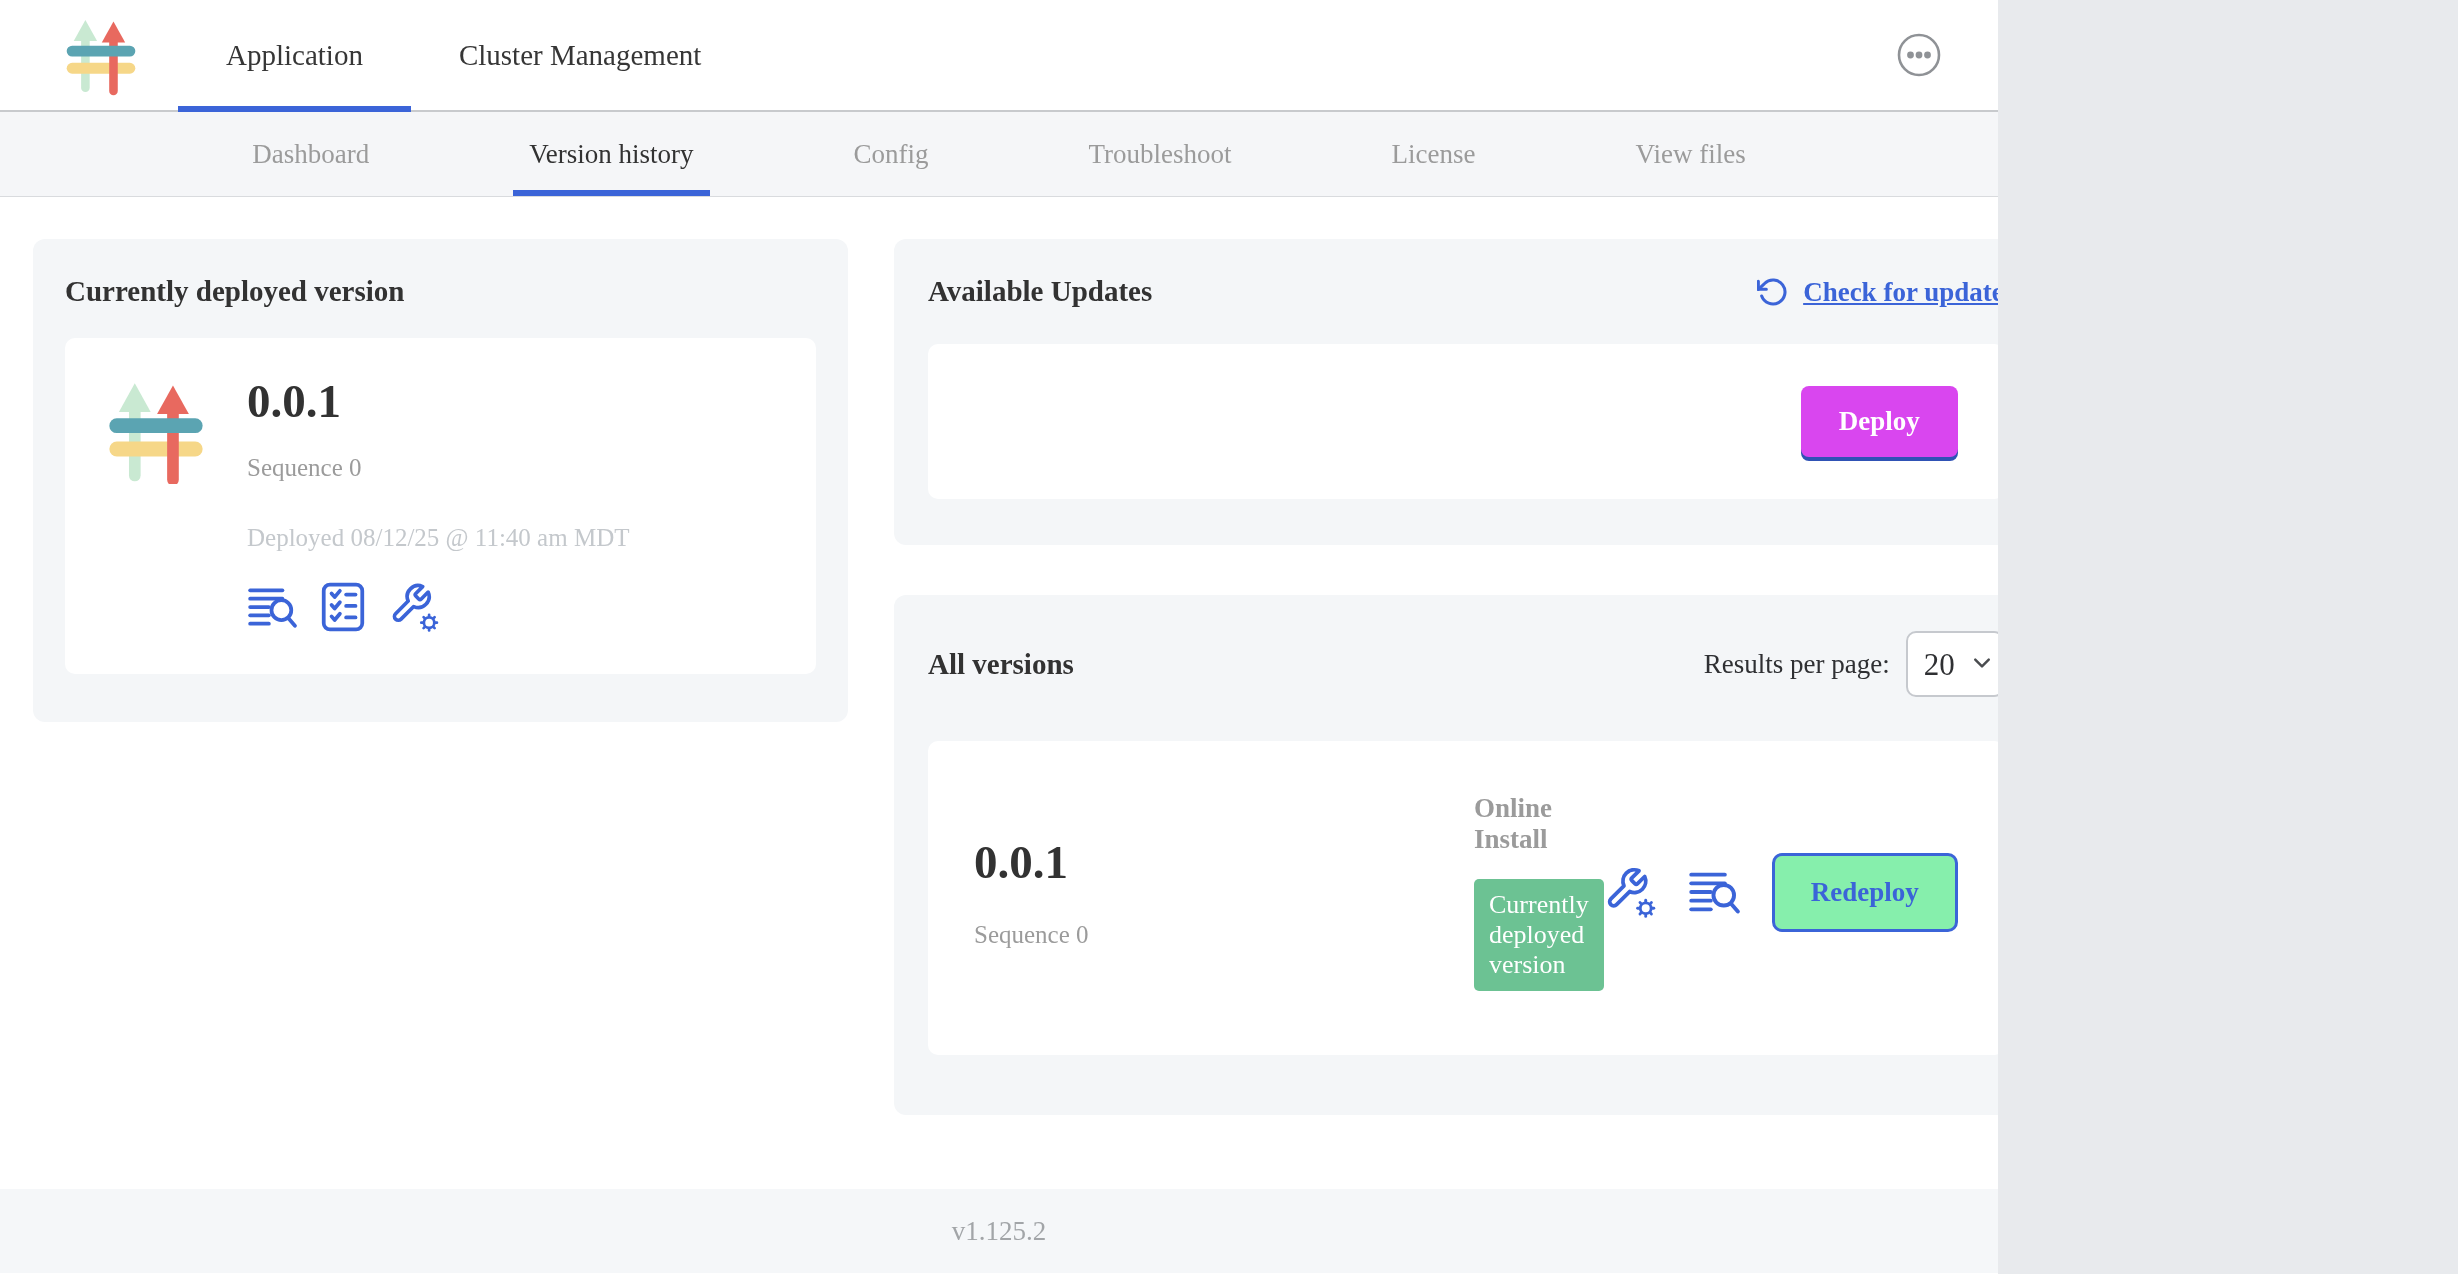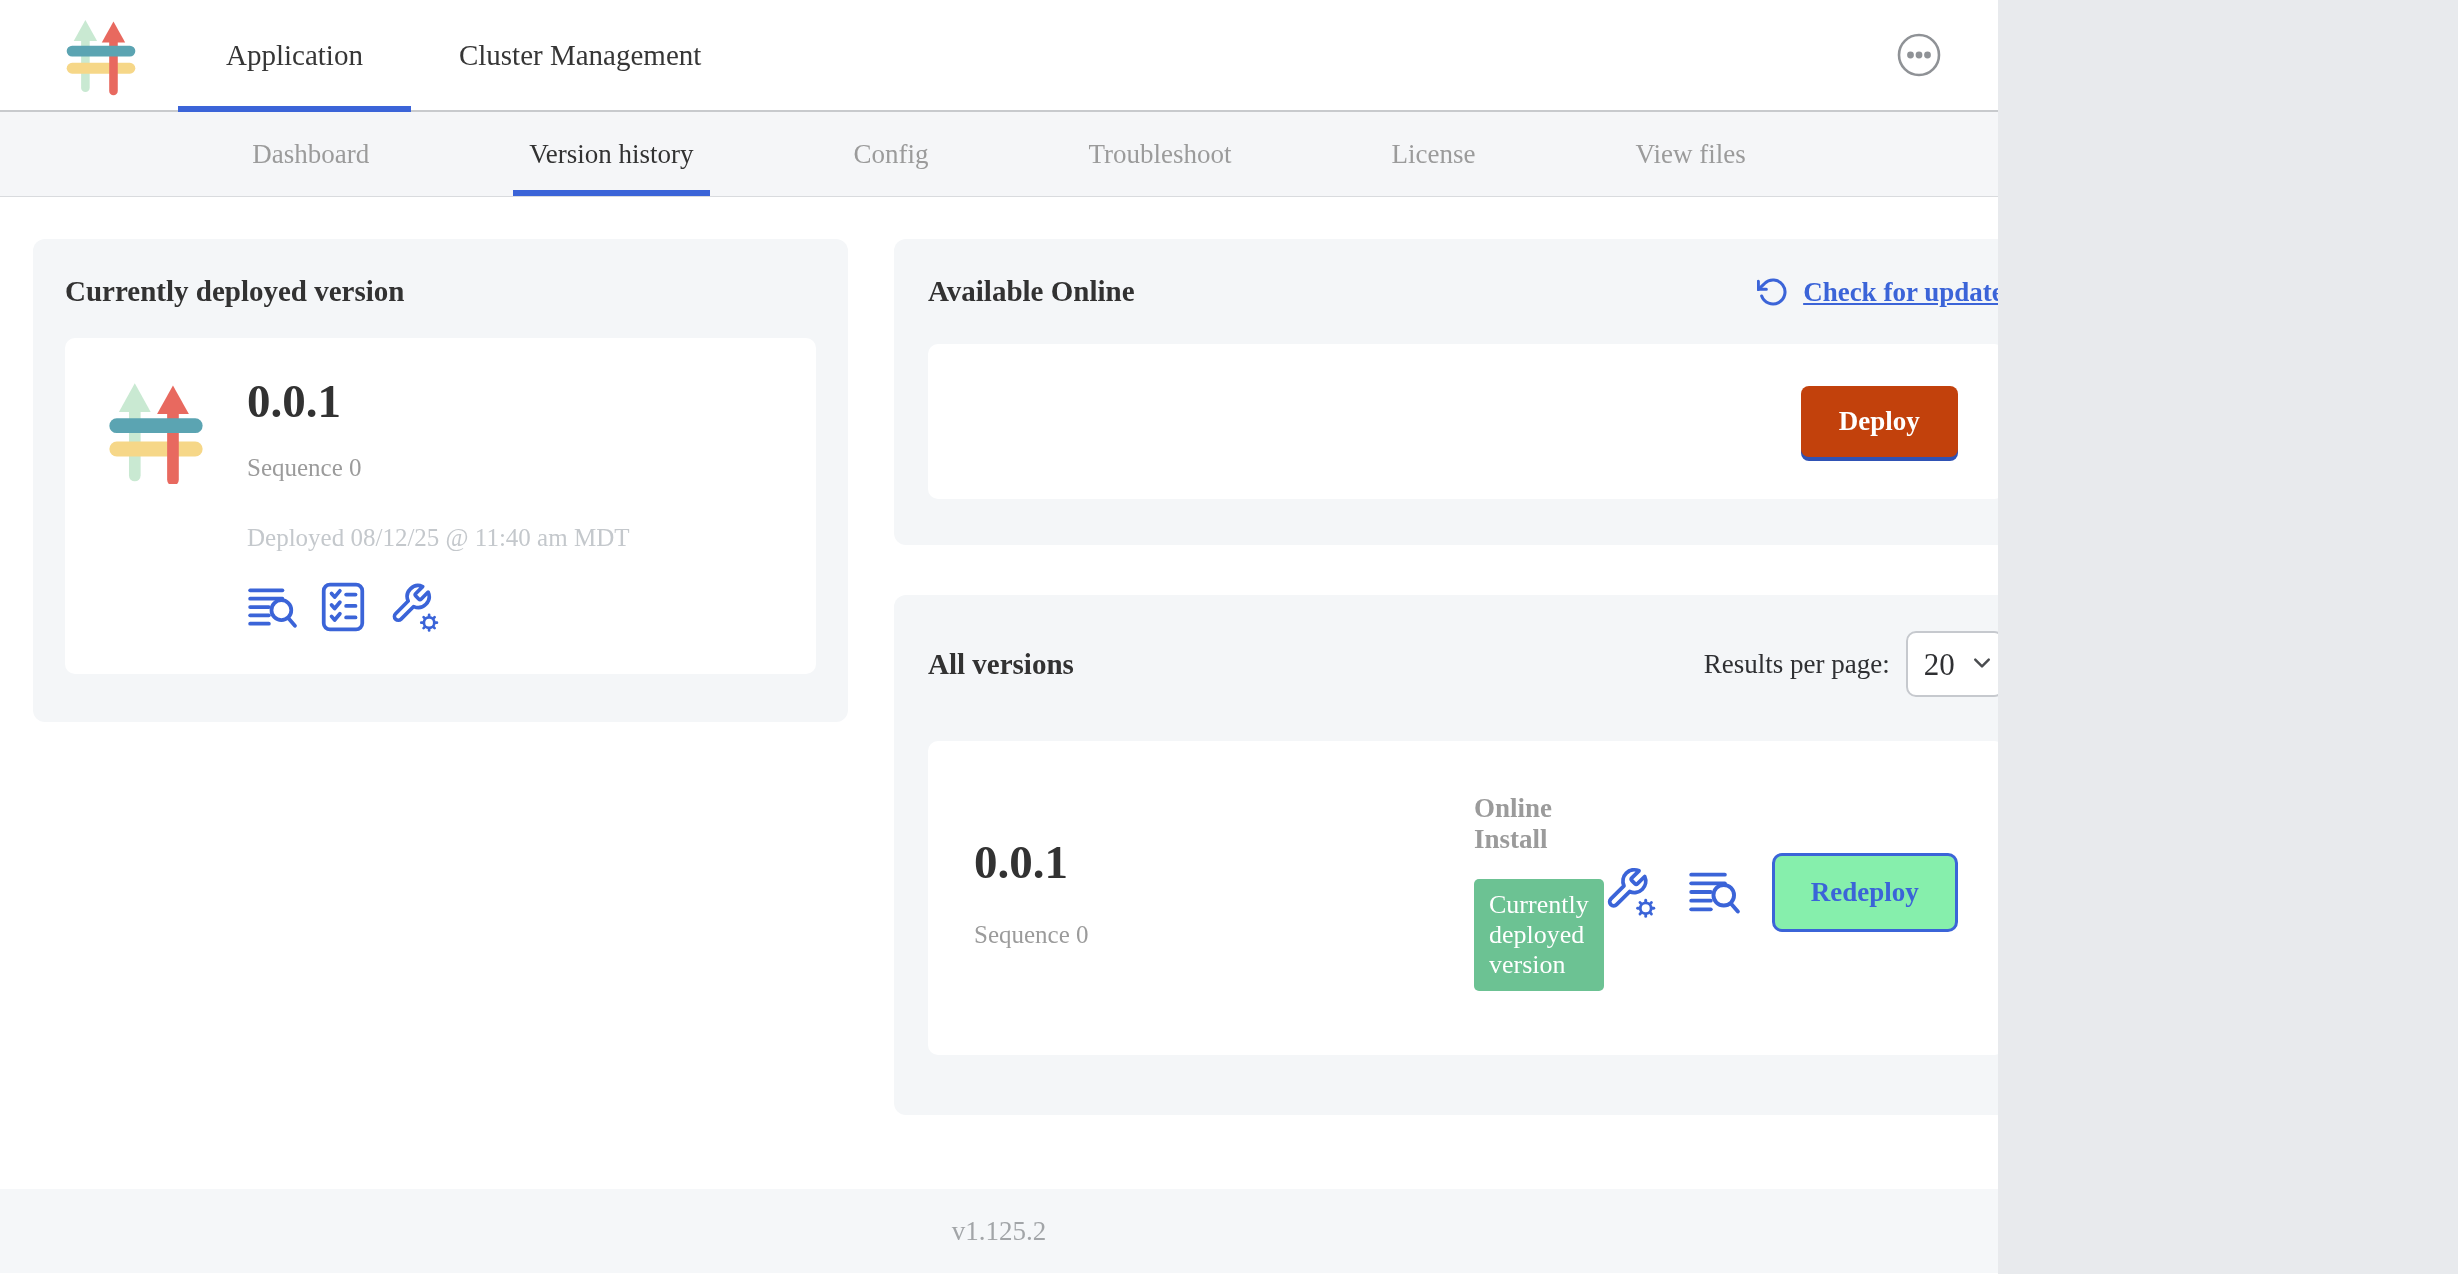--- a/index.html
+++ b/index.html
@@ -38,21 +38,21 @@
   .blue-icon { cursor:pointer; display:inline-flex; }
 
   .right-col { flex:1; display:flex; flex-direction:column; gap:50px; }
   .updates-card { padding:36px 34px 46px; }
   .card-head { display:flex; align-items:center; }
   .check-link { margin-left:auto; display:flex; align-items:flex-end; gap:14px; cursor:pointer; }
   .check-link span { font-size:27px; font-weight:bold; color:#3b64d8; text-decoration:underline; }
   .update-inner { margin-top:36px; background:#fff; border-radius:10px; padding:42px 46px; display:flex; align-items:center; }
   .released { margin-top:36px; font-size:25px; color:#9b9b9b; }
   .released b { font-weight:bold; }
-  .deploy-btn { margin-left:auto; background:#c2410c; color:#fff; font-size:27px; font-weight:bold; font-family:inherit; border:none; border-radius:8px; padding:20px 38px; box-shadow:0 4px 0 0 #2f52b5; cursor:pointer; }
+  .deploy-btn { margin-left:auto; background:#d946ef; color:#fff; font-size:27px; font-weight:bold; font-family:inherit; border:none; border-radius:8px; padding:20px 38px; box-shadow:0 4px 0 0 #2f52b5; cursor:pointer; }
 
   .versions-card { padding:36px 34px 60px; }
   .results { margin-left:auto; display:flex; align-items:center; gap:16px; }
   .results-label { font-size:27px; color:#2f3033; }
   .select-wrap { position:relative; }
   .select-wrap select { appearance:none; -webkit-appearance:none; background:#fff; border:2px solid #c6c9ce; border-radius:10px; width:98px; height:66px; font-size:31px; color:#2f3033; font-family:inherit; padding:0 38px 0 16px; cursor:pointer; }
   .select-wrap .chev { position:absolute; right:13px; top:26px; pointer-events:none; }
   .version-row { margin-top:44px; background:#fff; border-radius:10px; padding:52px 46px 64px; display:flex; align-items:center; }
   .vr-left { width:500px; flex-shrink:0; }
   .vr-mid { flex:1; }
@@ -197,21 +197,21 @@
             </span>
           </div>
         </div>
       </div>
     </div>
 
     <div class="right-col">
 
       <div class="card updates-card">
         <div class="card-head">
-          <div class="card-title">Available Online</div>
+          <div class="card-title">Available Updates</div>
           <div class="check-link">
             <svg width="32" height="32" viewBox="0 0 24 24" fill="none" stroke="#3b64d8" stroke-width="2.3" stroke-linecap="round" stroke-linejoin="round">
               <polyline points="1 4 1 10 7 10"></polyline>
               <path d="M3.51 15a9 9 0 1 0 2.13-9.36L1 10"></path>
             </svg>
             <span>Check for update</span>
           </div>
         </div>
         <div class="update-inner">
           <button class="deploy-btn">Deploy</button>

